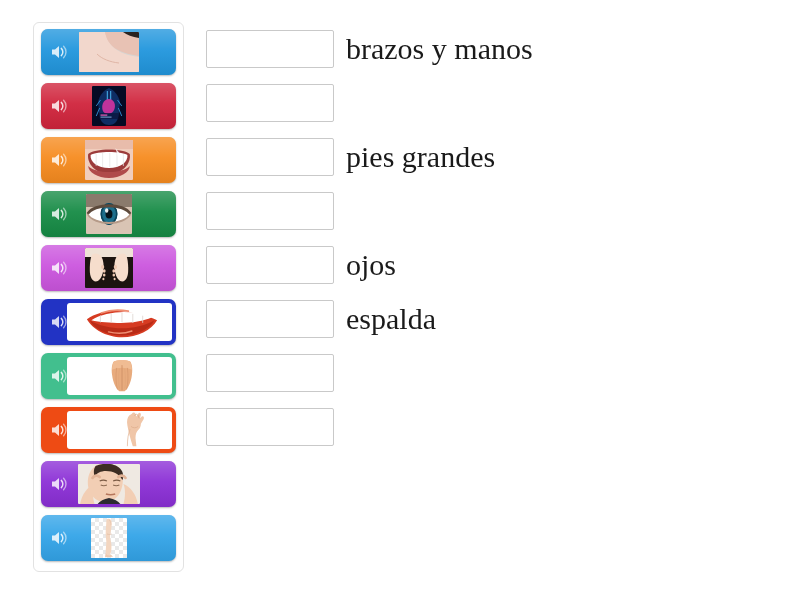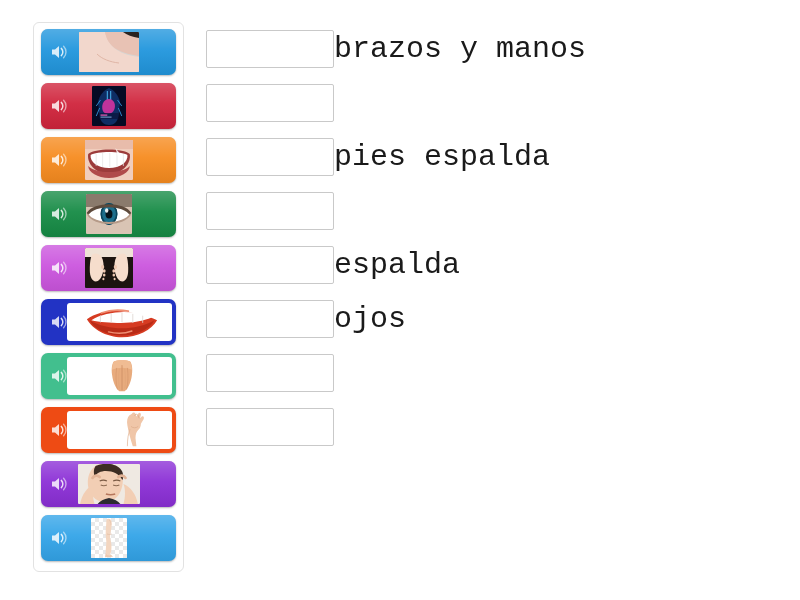--- a/index.html
+++ b/index.html
@@ -122,25 +122,26 @@
     box-sizing: border-box;
     width: 128px;
     height: 38px;
     background: #ffffff;
     border: 1px solid #c9c9c9;
     border-radius: 2px;
     flex: 0 0 auto;
     cursor: pointer;
   }
   .answer-label {
+    margin-left: 12px;
     font-size: 30px;
     line-height: 1;
     color: #1a1a1a;
     white-space: nowrap;
-    font-family: Liberation Mono, monospace;
+    font-family: Liberation Serif, serif;
   }
 </style>
 </head>
 <body>
 
 <div class="activity">
 
   <div class="tiles-panel" id="tiles-panel">
       <div class="tile solid" style="background: rgb(33, 150, 221);">
         <div class="tile-bg"></div>
@@ -362,34 +363,34 @@
   <div class="answers" id="answers-col">
       <div class="answer-row">
         <div class="drop-box"></div>
         <div class="answer-label">brazos y manos</div>
       </div>
       <div class="answer-row">
         <div class="drop-box"></div>
       </div>
       <div class="answer-row">
         <div class="drop-box"></div>
-        <div class="answer-label">pies espalda</div>
-      </div>
-      <div class="answer-row">
-        <div class="drop-box"></div>
+        <div class="answer-label">pies grandes</div>
+      </div>
+      <div class="answer-row">
+        <div class="drop-box"></div>
+      </div>
+      <div class="answer-row">
+        <div class="drop-box"></div>
+        <div class="answer-label">ojos</div>
       </div>
       <div class="answer-row">
         <div class="drop-box"></div>
         <div class="answer-label">espalda</div>
       </div>
       <div class="answer-row">
         <div class="drop-box"></div>
-        <div class="answer-label">ojos</div>
-      </div>
-      <div class="answer-row">
-        <div class="drop-box"></div>
       </div>
       <div class="answer-row">
         <div class="drop-box"></div>
       </div>
     </div>
 
 </div>
 
 </body></html>

